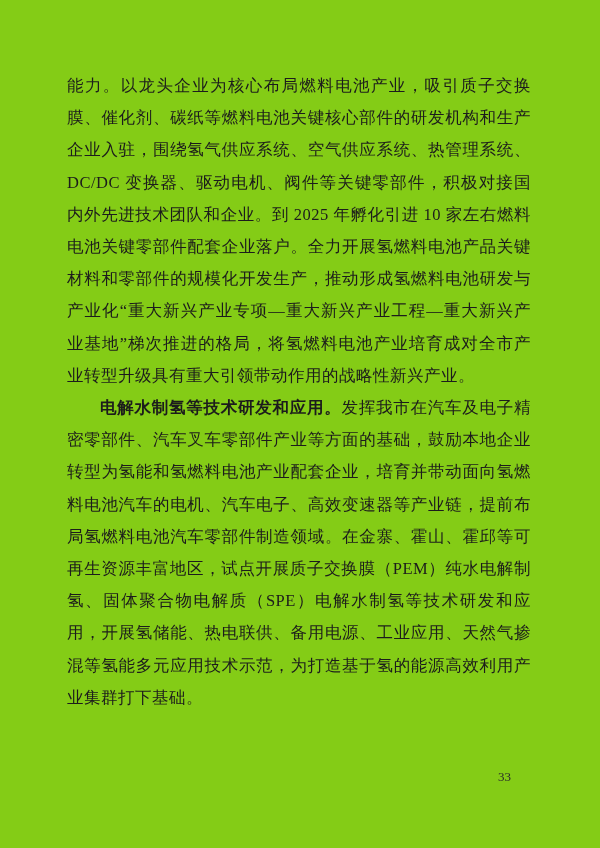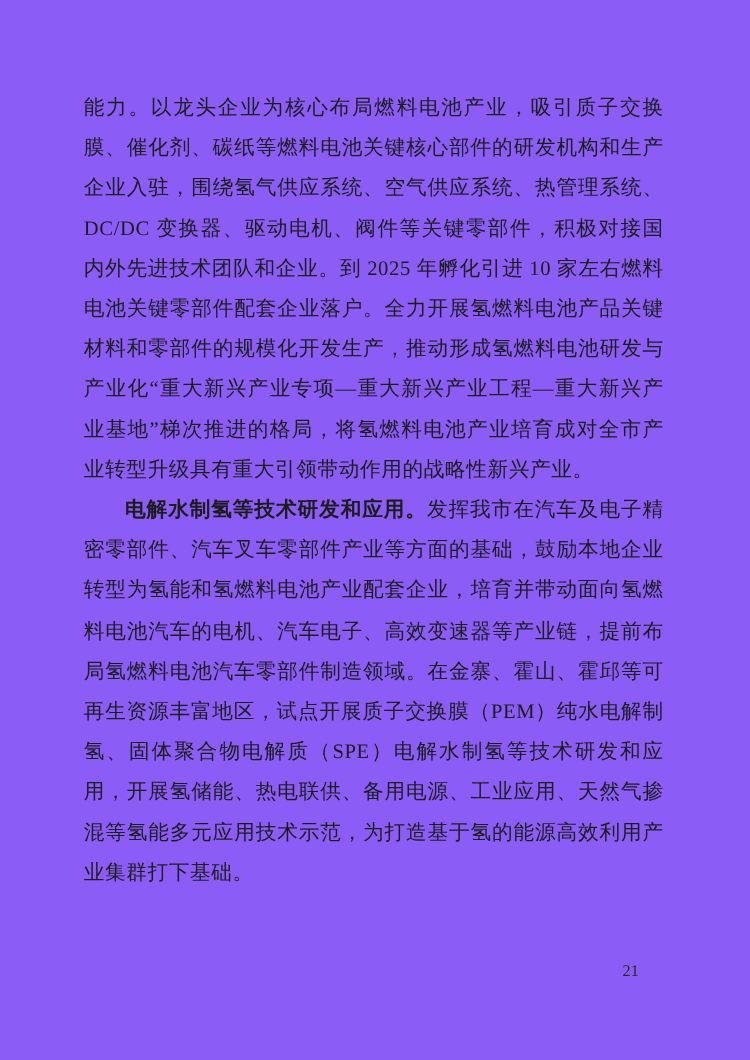--- a/index.html
+++ b/index.html
@@ -4,21 +4,21 @@
 <style>
   html, body {
     margin: 0;
     padding: 0;
     background: #e9e9e9;
   }
   .page {
     position: relative;
     width: 600px;
     height: 848px;
-    background: #8b5cf6;
+    background: #84cc16;
     overflow: hidden;
     font-family: "Liberation Serif", "DejaVu Serif", serif;
     color: #1c1c1c;
   }
   .text-block {
     position: absolute;
     top: 70px;
     left: 67px;
     width: 464px;
   }
@@ -48,14 +48,14 @@
   }
 </style>
 </head>
 <body>
 
 <div class="page">
   <div class="text-block">
       <p class="para"><span>能力。以龙头企业为核心布局燃料电池产业，吸引质子交换膜、催化剂、碳纸等燃料电池关键核心部件的研发机构和生产企业入驻，围绕氢气供应系统、空气供应系统、热管理系统、DC/DC 变换器、驱动电机、阀件等关键零部件，积极对接国内外先进技术团队和企业。到 2025 年孵化引进 10 家左右燃料电池关键零部件配套企业落户。全力开展氢燃料电池产品关键材料和零部件的规模化开发生产，推动形成氢燃料电池研发与产业化“重大新兴产业专项—重大新兴产业工程—重大新兴产业基地”梯次推进的格局，将氢燃料电池产业培育成对全市产业转型升级具有重大引领带动作用的战略性新兴产业。</span></p>
       <p class="para indent"><span class="bold">电解水制氢等技术研发和应用。</span><span>发挥我市在汽车及电子精密零部件、汽车叉车零部件产业等方面的基础，鼓励本地企业转型为氢能和氢燃料电池产业配套企业，培育并带动面向氢燃料电池汽车的电机、汽车电子、高效变速器等产业链，提前布局氢燃料电池汽车零部件制造领域。在金寨、霍山、霍邱等可再生资源丰富地区，试点开展质子交换膜（PEM）纯水电解制氢、固体聚合物电解质（SPE）电解水制氢等技术研发和应用，开展氢储能、热电联供、备用电源、工业应用、天然气掺混等氢能多元应用技术示范，为打造基于氢的能源高效利用产业集群打下基础。</span></p>
     </div>
-  <div class="page-number">21</div>
+  <div class="page-number">33</div>
 </div>
 
 </body></html>

